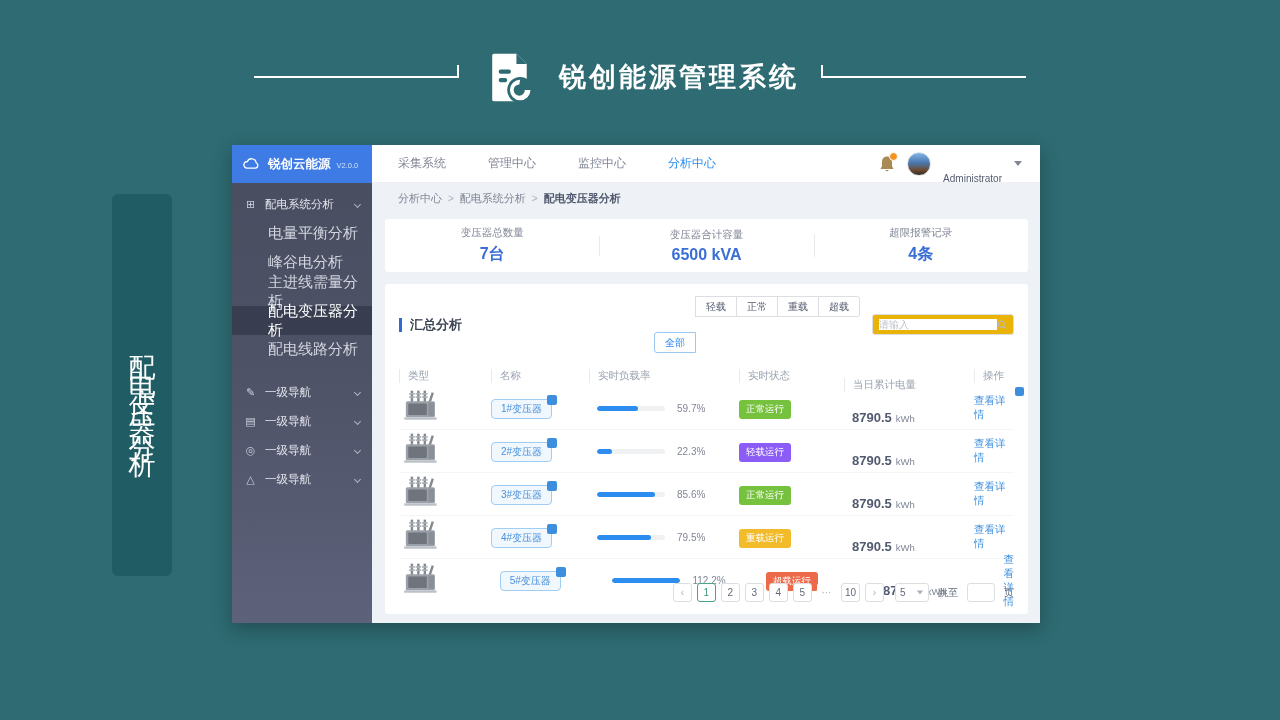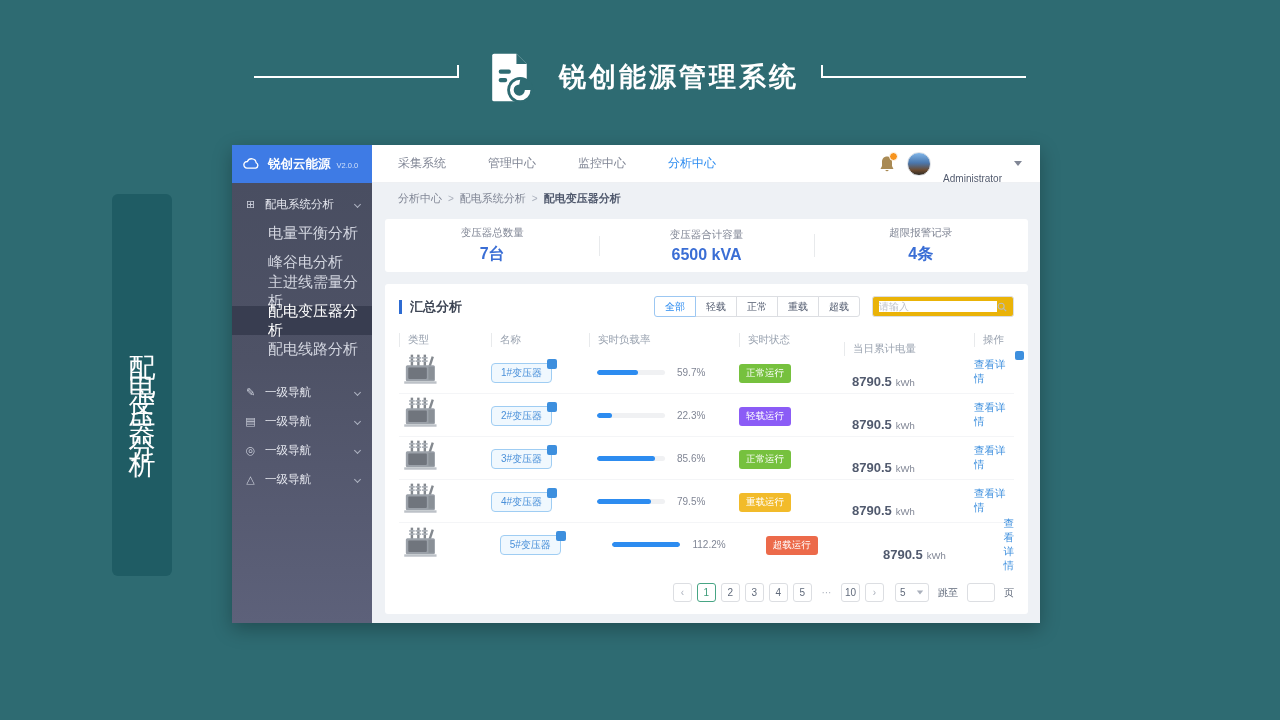--- a/index.html
+++ b/index.html
@@ -80,21 +80,21 @@
            border-radius:3px; }
   .panel-head { display:flex; align-items:center; padding:12px 14px 0 14px; }
   .sec-title { font-size:13px; font-weight:bold; color:#3d4554; border-left:3px solid #2d6bd2;
                padding-left:8px; line-height:14px; }
   .head-right { margin-left:auto; display:flex; align-items:center; gap:12px; }
   .fgroup { display:flex; }
   .fbtn { height:21px; padding:0 10px; font-size:10px; color:#515a6e; background:#fff;
           border:1px solid #dcdee2; display:flex; align-items:center; cursor:pointer; margin-left:-1px; }
   .fbtn:first-child { border-radius:3px 0 0 3px; margin-left:0; }
   .fbtn:last-child { border-radius:0 3px 3px 0; }
-  .fbtn.active { color:#2d8cf0; border-color:#9cc7f2; position:relative; z-index:1; }
+  .fbtn.active { color:#2d8cf0; border-color:#9cc7f2; position:relative; z-index:1;margin-top:36px; }
   .search { width:142px; height:21px; border:1px solid #dcdee2; border-radius:3px;
             display:flex; align-items:center; padding:0 6px; background:#eab308; }
   .search input { flex:1; border:none; outline:none; font-size:10px; color:#515a6e; min-width:0;
                   font-family:inherit; }
   .search input::placeholder { color:#c0c4cc; }
   .search svg { width:10px; height:10px; flex:none; }
 
   .tbl { padding:0 14px; margin-top:12px; }
   .thead { display:flex; height:22px; align-items:center; }
   .th { font-size:10.5px; color:#9aa3b0; border-left:1px solid #e8eaec; padding-left:8px; }

